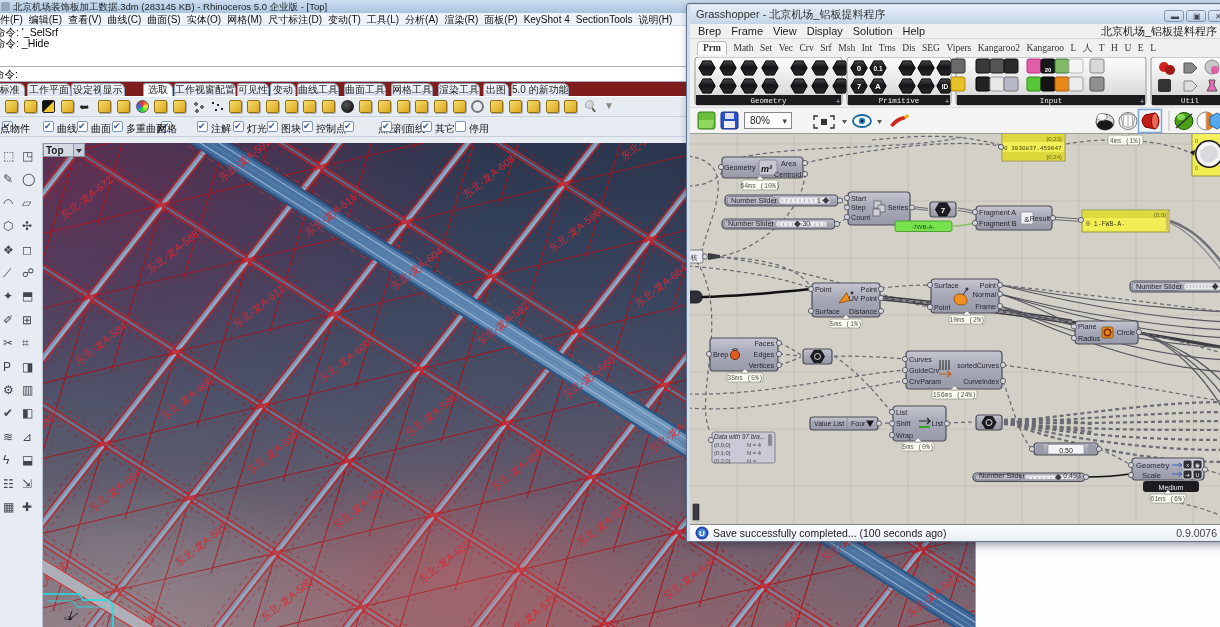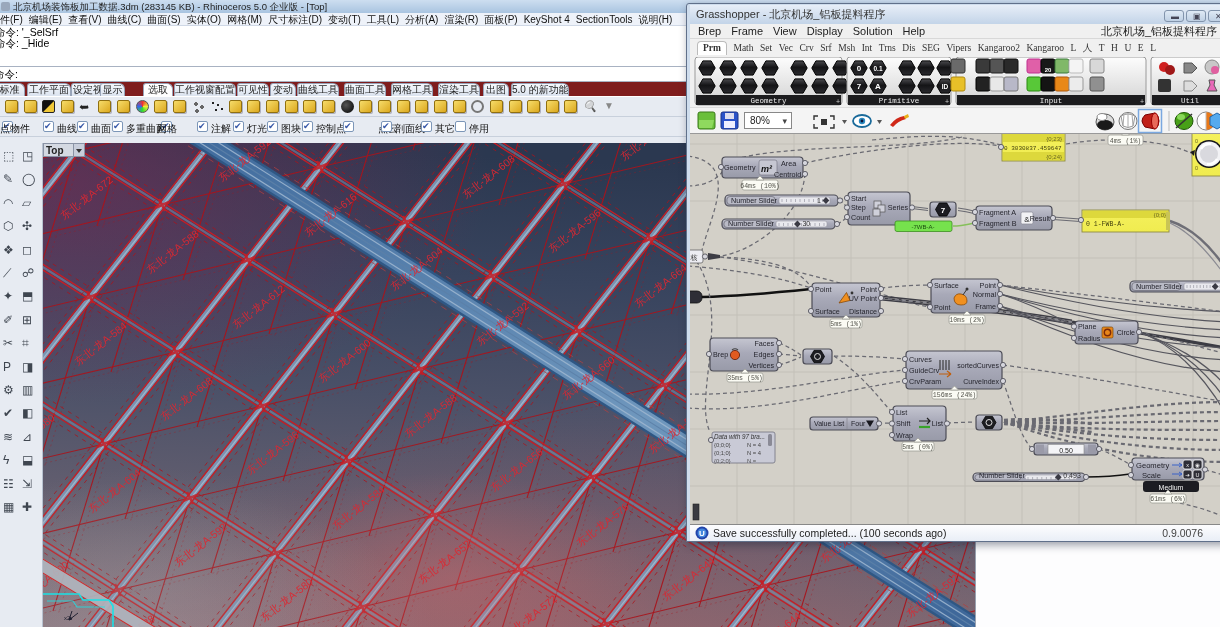--- a/index.html
+++ b/index.html
@@ -1320,13 +1320,13 @@
         <text x="4" y="126" font-size="7" text-anchor="middle" fill="#333">核</text>
         <circle cx="15" cy="122.5" r="2.6" fill="#d6d6dd" stroke="#55555f" stroke-width="0.9"></circle>
         <path d="M18,119 l12,2 l0,3 l-12,2 z" fill="#3c3c44"></path>
         <rect x="-8" y="157" width="20" height="12" rx="5" fill="#2e2e36" stroke="#111" stroke-width="0.8"></rect>
         <rect x="3" y="370" width="6" height="16" fill="#3a3a40" stroke="#222" stroke-width="0.6"></rect>
       </svg></div>
 <div id="ghstatus"><svg width="14" height="14" style="vertical-align:-3px;margin:0 4px 0 5px">
         <circle cx="7" cy="7" r="6.5" fill="#2244aa"></circle>
         <circle cx="7" cy="7" r="4.5" fill="#4488dd"></circle>
         <text x="7" y="10" font-size="8" fill="#fff" text-anchor="middle" font-weight="bold">U</text>
-      </svg>Save successfully completed... (100 seconds ago)<span style="position:absolute;right:22px;color:#444">0.9.0076</span></div>
+      </svg>Save successfully completed... (100 seconds ago)<span style="position:absolute;right:8px;color:#444">0.9.0076</span></div>
 </div>
 </body></html>

